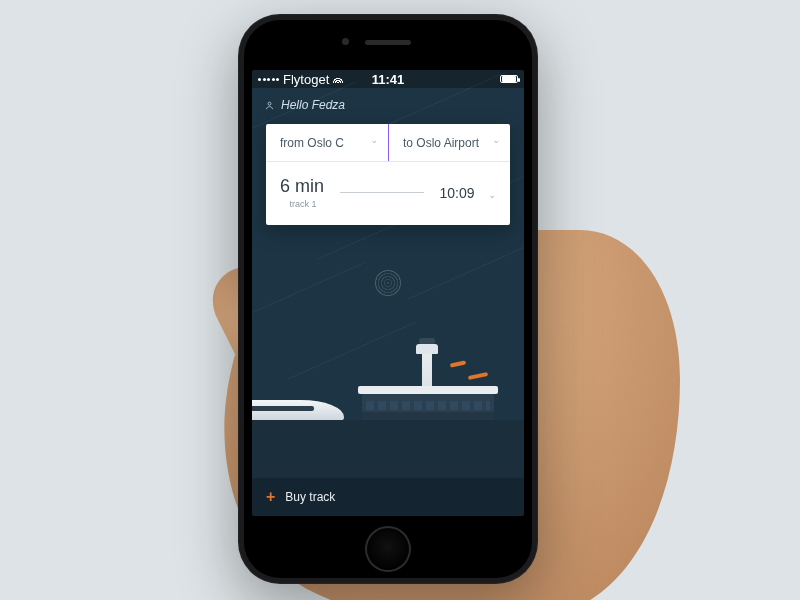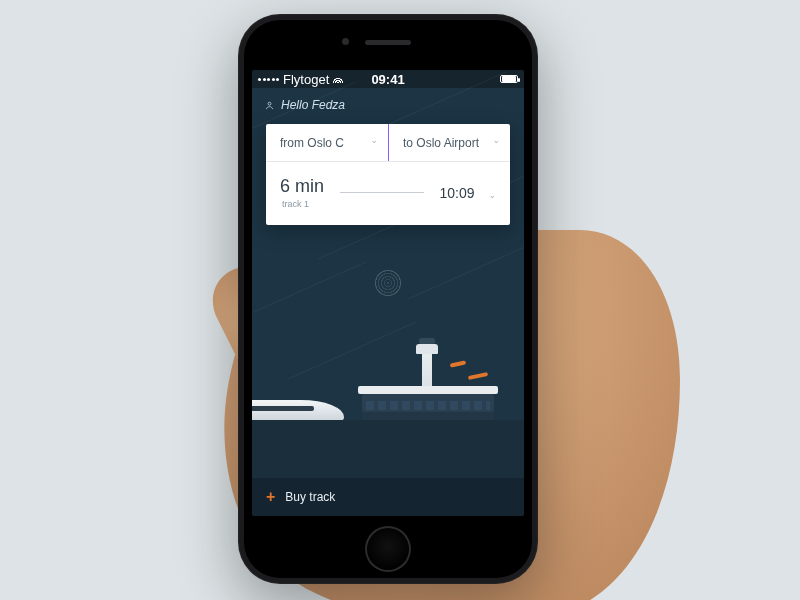--- a/index.html
+++ b/index.html
@@ -90,20 +90,21 @@
     display: flex; align-items: flex-start; justify-content: space-between;
     font-size: 12px; color: #4a5a66; cursor: pointer;
   }
   .station + .station { border-left: 1px solid #8b5cf6; }
   .chev { color: #a9b3bb; font-size: 9px; line-height: 1; }
 
   .card-row2 {
     display: flex; align-items: center;
     padding: 14px 14px 16px;
     gap: 10px;
+    text-align: center;
   }
   .departure { flex: 0 0 auto; }
   .dep-time { font-size: 18px; color: #2f3e49; }
   .dep-track { font-size: 9px; color: #8b98a2; margin-top: 2px; padding-left:2px; }
   .line { flex: 1 1 auto; height: 1px; background: #c7cdd2; margin: 0 6px; }
   .arrival { font-size: 14px; color: #2f3e49; flex: 0 0 auto; }
   .arr-chev { color:#a9b3bb; font-size:9px; margin-left:10px; }
 
   
   .globe {
@@ -228,21 +229,21 @@
         <span class="dots">
             <i></i>
             <i></i>
             <i></i>
             <i></i>
             <i></i>
           </span>
         <span>Flytoget</span>
         <span class="wifi"></span>
       </div>
-      <div class="sb-center">09:41</div>
+      <div class="sb-center">11:41</div>
       <div class="sb-right">
         <span class="battery">
             <i></i>
           </span>
       </div>
     </div>
 
     <div class="greeting">
       <span class="person-icon">
         <svg viewBox="0 0 24 24" fill="none" stroke="#cfe0eb" stroke-width="1.6">

